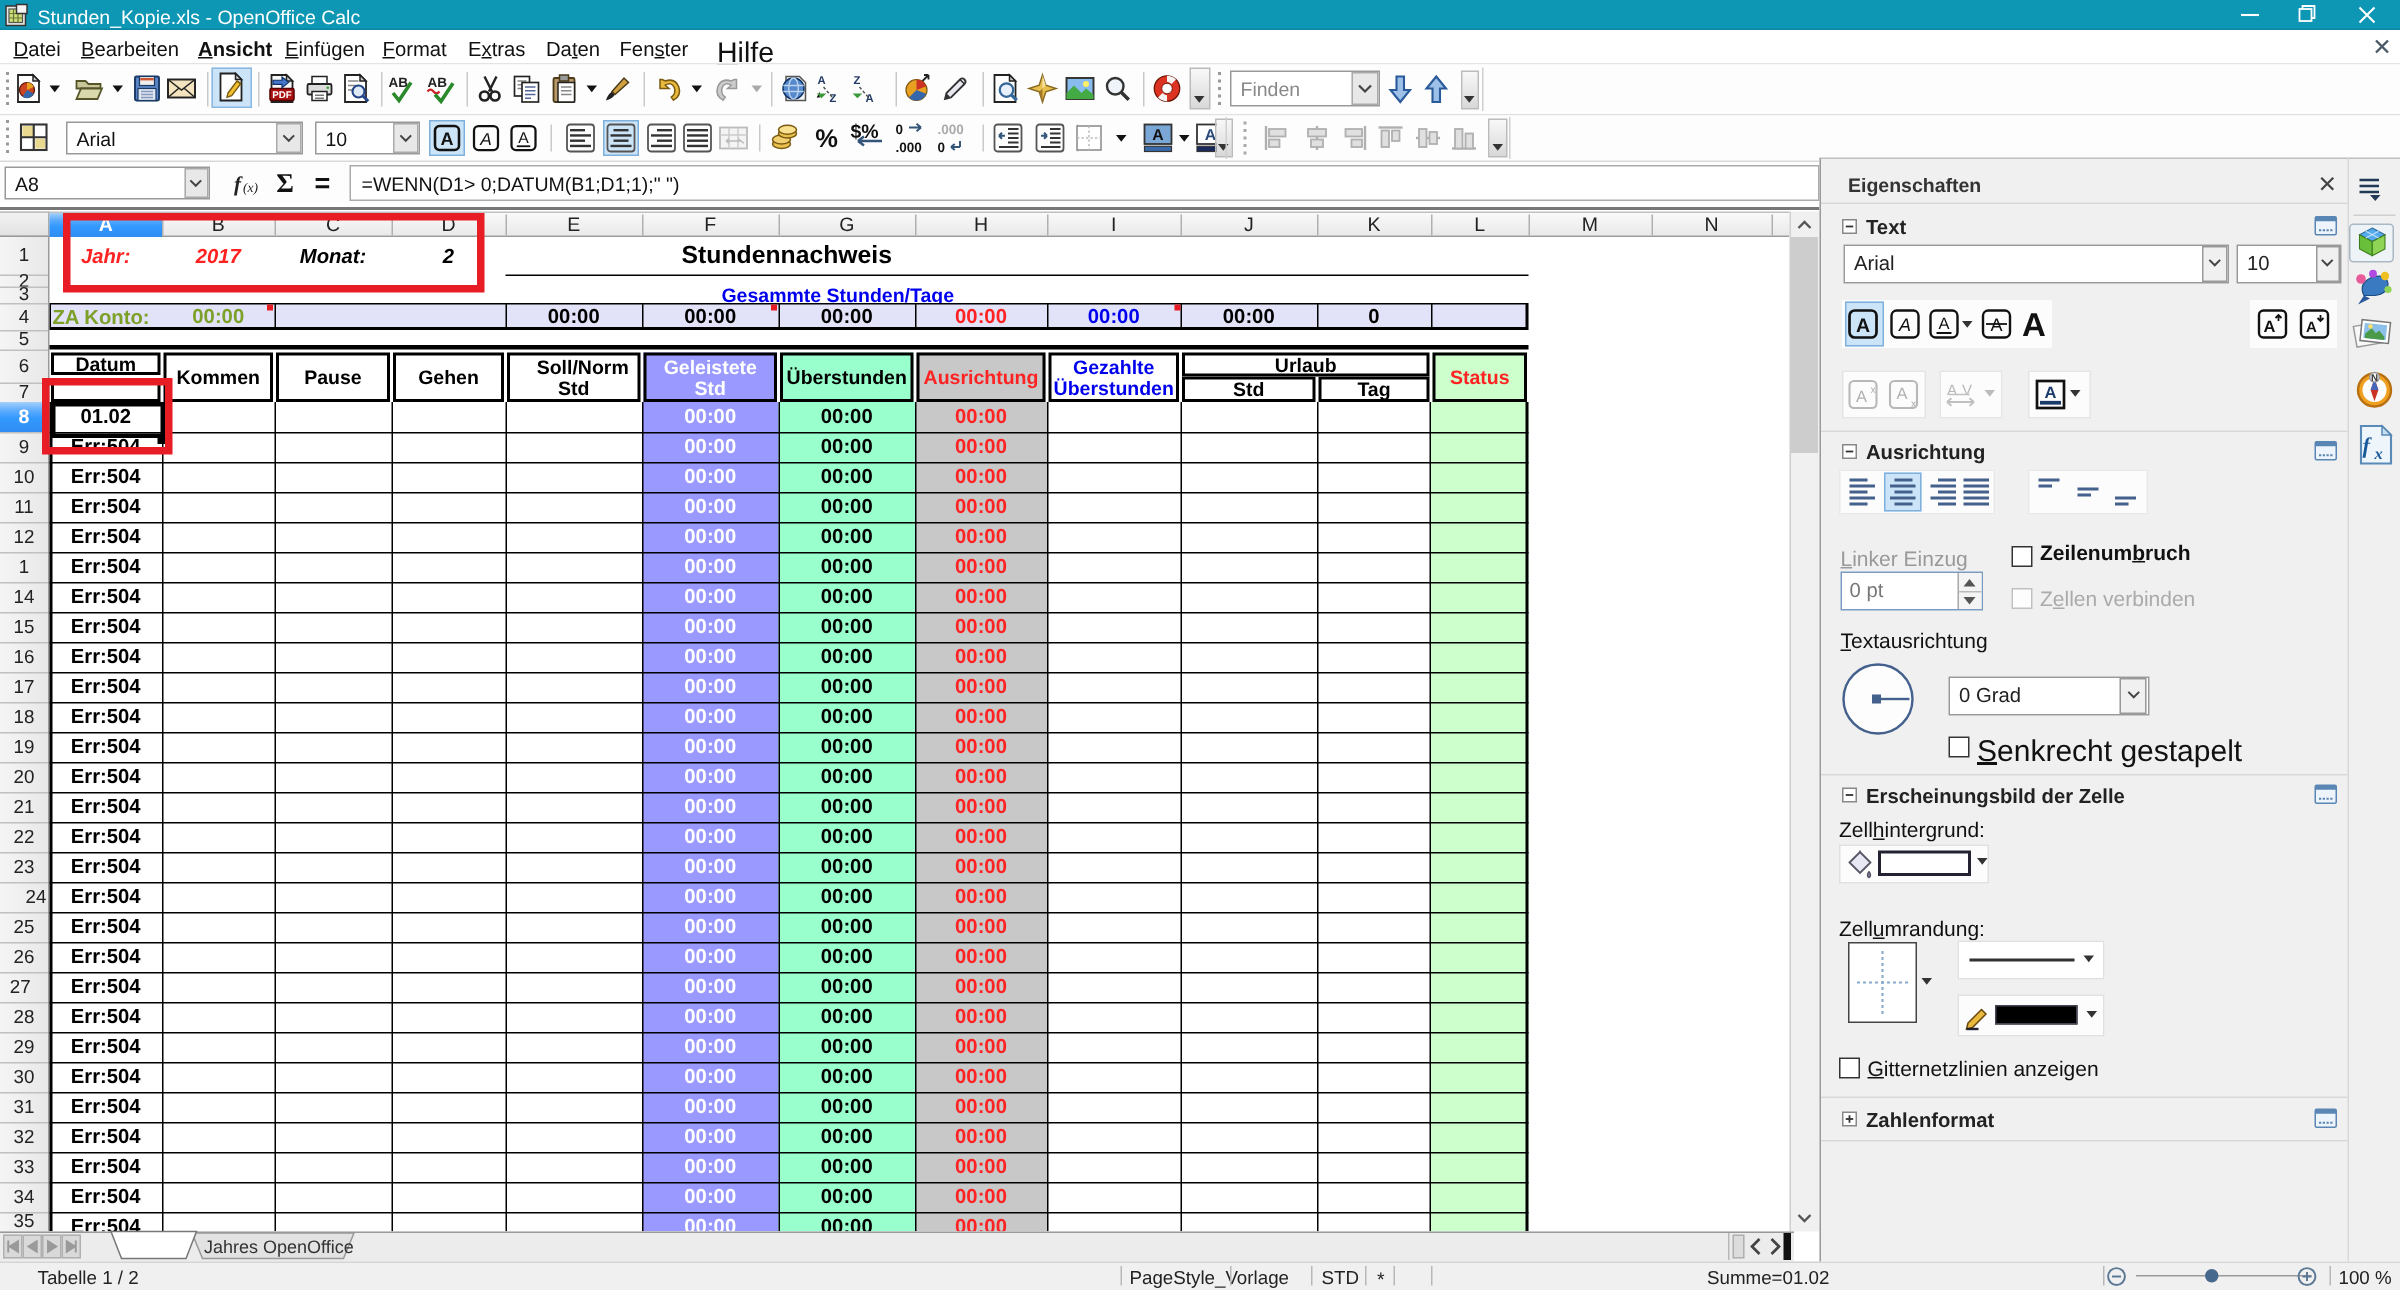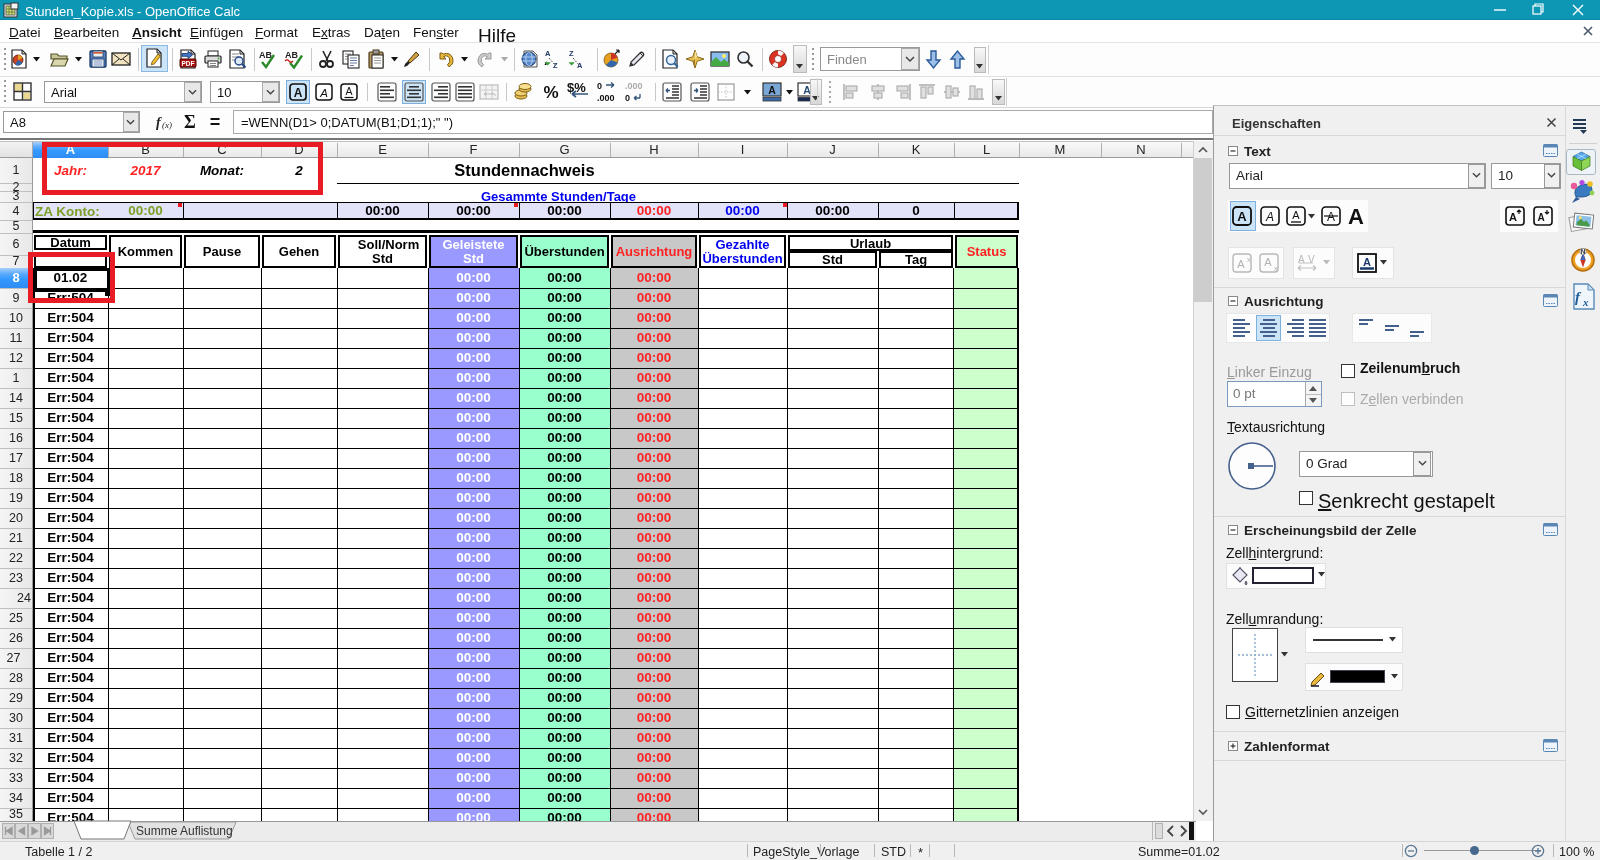--- a/index.html
+++ b/index.html
@@ -775,21 +775,21 @@
   </svg>
 <svg style="left:28px;top:823px" width="13" height="16" viewBox="0 0 13 16">
     <path d="M4 4.5 v7 l5.5 -3.5 z" fill="#9a9a9a" stroke="#9a9a9a" stroke-width="1.3"></path>
   </svg>
 <svg style="left:41px;top:823px" width="13" height="16" viewBox="0 0 13 16">
     <path d="M9.5 4 v8 M3.5 4.5 v7 l5.5 -3.5 z" fill="#9a9a9a" stroke="#9a9a9a" stroke-width="1.3"></path>
   </svg>
 <svg style="left:128px;top:822px" width="112" height="18" viewBox="0 0 112 18">
     <path d="M0 0 L108 0 L101 17 L7 17 z" fill="#e2e2e2" stroke="#999" stroke-width="1"></path>
   </svg>
-<div style="left:136px;top:824px;font-size:12px;color:#333;font-weight:normal;white-space:pre;">Summe Auflistung</div>
+<div style="left:136px;top:824px;font-size:12px;color:#333;font-weight:normal;white-space:pre;">Jahres OpenOffice</div>
 <svg style="left:74px;top:821px" width="60" height="19" viewBox="0 0 60 19">
     <path d="M0 0 L57 0 L50 18 L7 18 z" fill="#fff" stroke="#777" stroke-width="1"></path>
   </svg>
 <div style="left:82px;top:824px;font-size:12.5px;color:#000;font-weight:bold;white-space:pre;margin-top:48px;">Vorlage</div>
 <div style="left:1152px;top:822px;width:1px;height:18px;background:#b8b8b8"></div>
 <div style="left:1155px;top:823px;width:8px;height:16px;background:#dcdcdc;border:1px solid #b0b0b0"></div>
 <svg style="left:1166px;top:825px" width="10" height="12" viewBox="0 0 10 12">
     <path d="M7 1 l-5 5 5 5" fill="none" stroke="#444" stroke-width="1.8"></path>
   </svg>
 <svg style="left:1178px;top:825px" width="10" height="12" viewBox="0 0 10 12">

